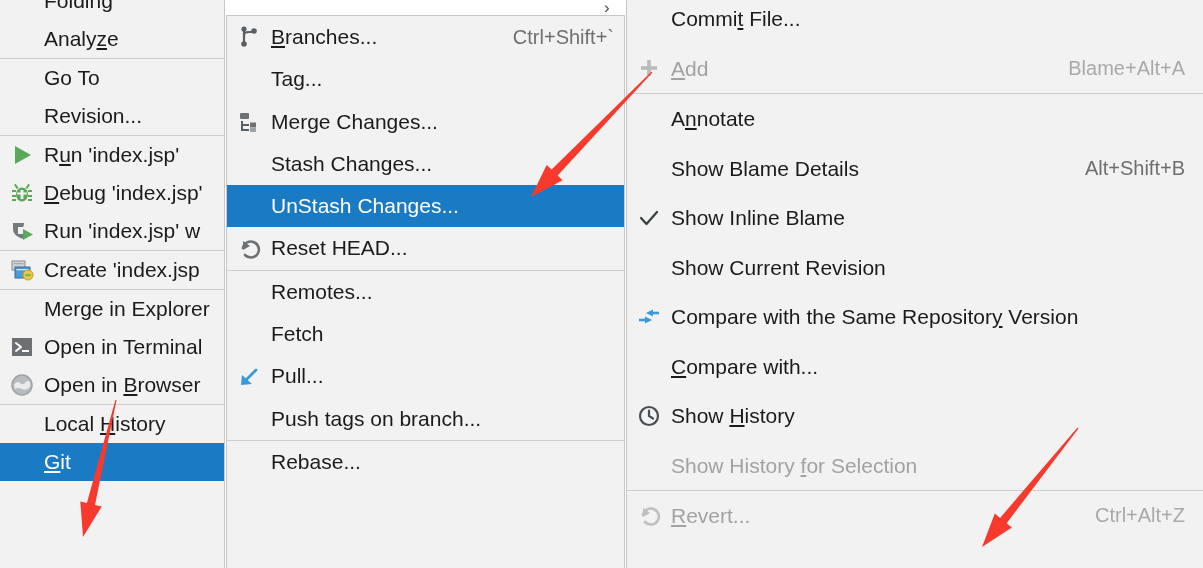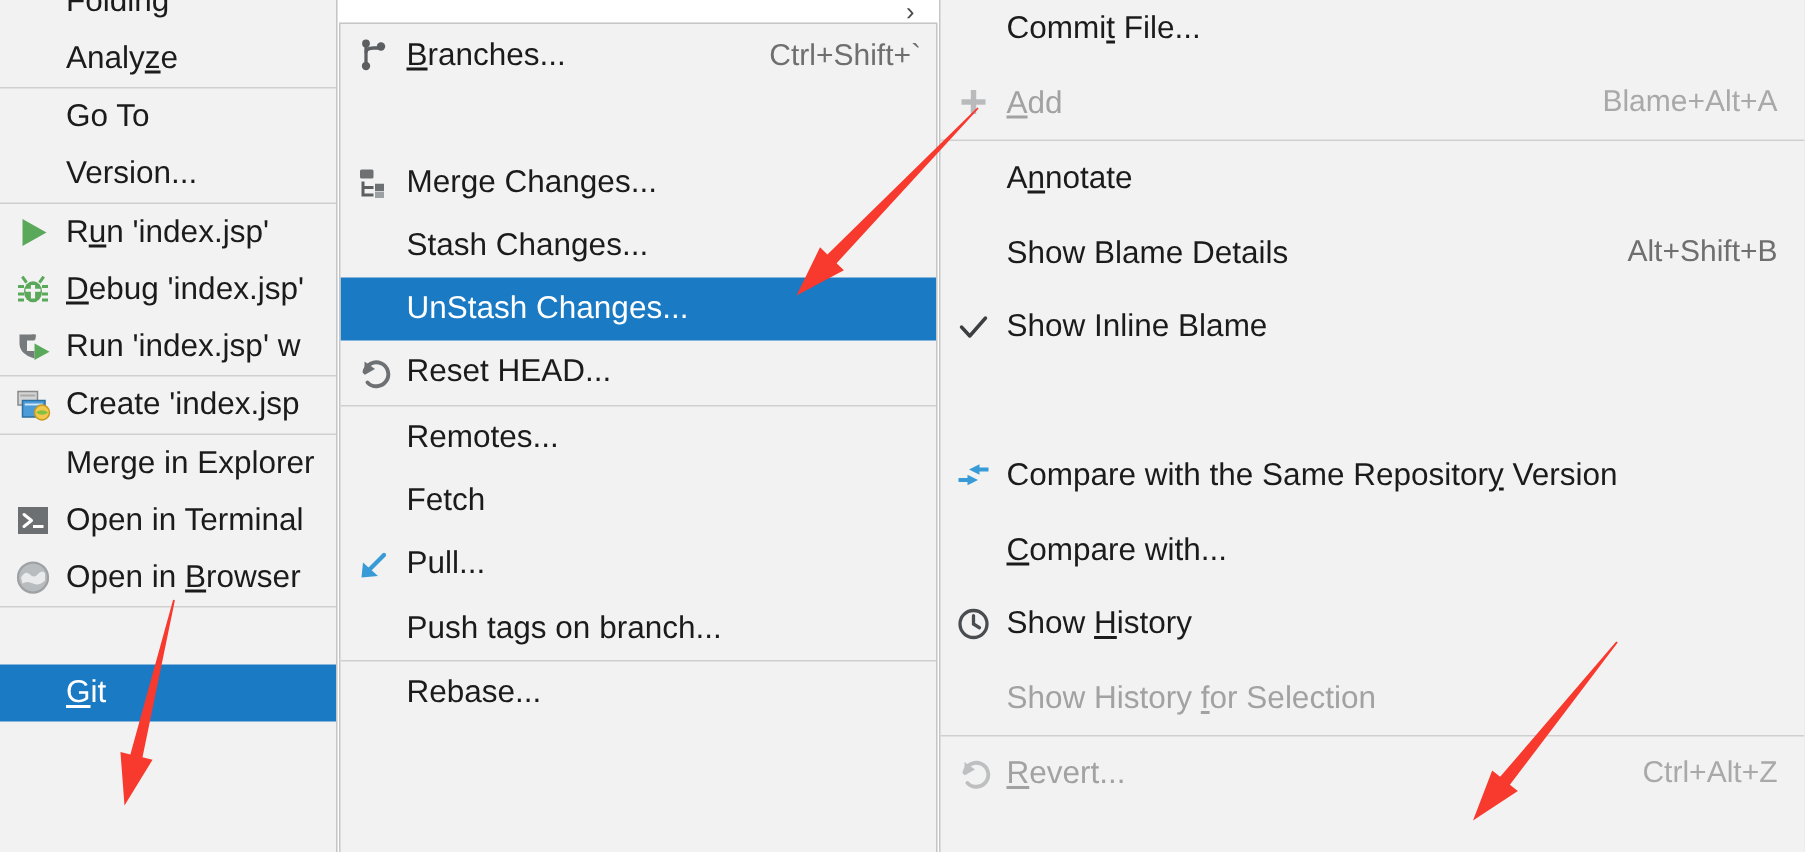--- a/index.html
+++ b/index.html
@@ -153,21 +153,21 @@
           <span class="spacer"></span>
         </div>
         <div class="sep"></div>
         <div class="mi" style="height:38px;line-height:38px">
           <span class="icon" style="width: 44px; min-width: 44px;"></span>
           <span class="label">Go To</span>
           <span class="spacer"></span>
         </div>
         <div class="mi" style="height:38px;line-height:38px">
           <span class="icon" style="width: 44px; min-width: 44px;"></span>
-          <span class="label">Version...</span>
+          <span class="label">Revision...</span>
           <span class="spacer"></span>
         </div>
         <div class="sep"></div>
         <div class="mi" style="height:38px;line-height:38px">
           <span class="icon" style="width: 44px; min-width: 44px;">
             <svg class="ic" width="22" height="22" viewBox="0 0 22 22">
               <polygon points="4,2 20,11 4,20" fill="#5aa85a"></polygon>
             </svg>
           </span>
           <span class="label">R<u>u</u>n 'index.jsp'</span>
@@ -246,20 +246,21 @@
               <path d="M4 12 Q7 7 10 10 Q13 13 16 9 Q18 7 20 9 L20 14 Q16 18 12 16 Q8 14 5 16 Z" fill="#e8eaeb"></path>
               <circle cx="12" cy="12" r="10" fill="none" stroke="#9ea2a4" stroke-width="1.5"></circle>
             </svg>
           </span>
           <span class="label">Open in <u>B</u>rowser</span>
           <span class="spacer"></span>
         </div>
         <div class="sep"></div>
         <div class="mi" style="height:38px;line-height:38px">
           <span class="icon" style="width: 44px; min-width: 44px;"></span>
+          <span class="label">Local <u>H</u>istory</span>
           <span class="spacer"></span>
         </div>
         <div class="mi sel" style="height:38px;line-height:38px">
           <span class="icon" style="width: 44px; min-width: 44px;"></span>
           <span class="label"><u>G</u>it</span>
           <span class="spacer"></span>
         </div>
       </div>
   </div>
 
@@ -276,20 +277,21 @@
               <circle cx="6" cy="19" r="2.8" fill="#5b5f62"></circle>
               <circle cx="16" cy="6" r="2.8" fill="#5b5f62"></circle>
             </svg>
           </span>
           <span class="label"><u>B</u>ranches...</span>
           <span class="spacer"></span>
           <span class="accel">Ctrl+Shift+`</span>
         </div>
         <div class="mi" style="height:42.3px;line-height:42.3px">
           <span class="icon"></span>
+          <span class="label">Tag...</span>
           <span class="spacer"></span>
         </div>
         <div class="mi" style="height:42.3px;line-height:42.3px">
           <span class="icon">
             <svg class="ic" width="24" height="24" viewBox="0 0 24 24">
               <rect x="3" y="3" width="9" height="6" rx="1" fill="#6e7174"></rect>
               <path d="M5 11 L5 20 L12 20" stroke="#5b5f62" stroke-width="2" fill="none"></path>
               <path d="M5 15 L12 15" stroke="#5b5f62" stroke-width="2" fill="none"></path>
               <rect x="13" y="12.5" width="6" height="5" fill="#6e7174"></rect>
               <rect x="13" y="18" width="6" height="4" fill="#9ea1a3"></rect>
@@ -387,20 +389,21 @@
           <span class="icon">
             <svg class="ic" width="22" height="22" viewBox="0 0 22 22">
               <path d="M3 11 L8.5 17 L19 5" stroke="#3c3f41" stroke-width="2.3" fill="none" stroke-linecap="round" stroke-linejoin="round"></path>
             </svg>
           </span>
           <span class="label">Show Inline Blame</span>
           <span class="spacer"></span>
         </div>
         <div class="mi" style="height:49.5px;line-height:49.5px">
           <span class="icon"></span>
+          <span class="label">Show Current Revision</span>
           <span class="spacer"></span>
         </div>
         <div class="mi" style="height:49.5px;line-height:49.5px">
           <span class="icon">
             <svg class="ic" width="24" height="22" viewBox="0 0 24 22">
               <path d="M2 14 L12 14" stroke="#389ad6" stroke-width="2.6"></path>
               <polygon points="15,14 8,10.5 8,17.5" fill="#389ad6"></polygon>
               <path d="M22 7 L13 7" stroke="#389ad6" stroke-width="2.6"></path>
               <polygon points="9,7 16,3.5 16,10.5" fill="#389ad6"></polygon>
             </svg>

